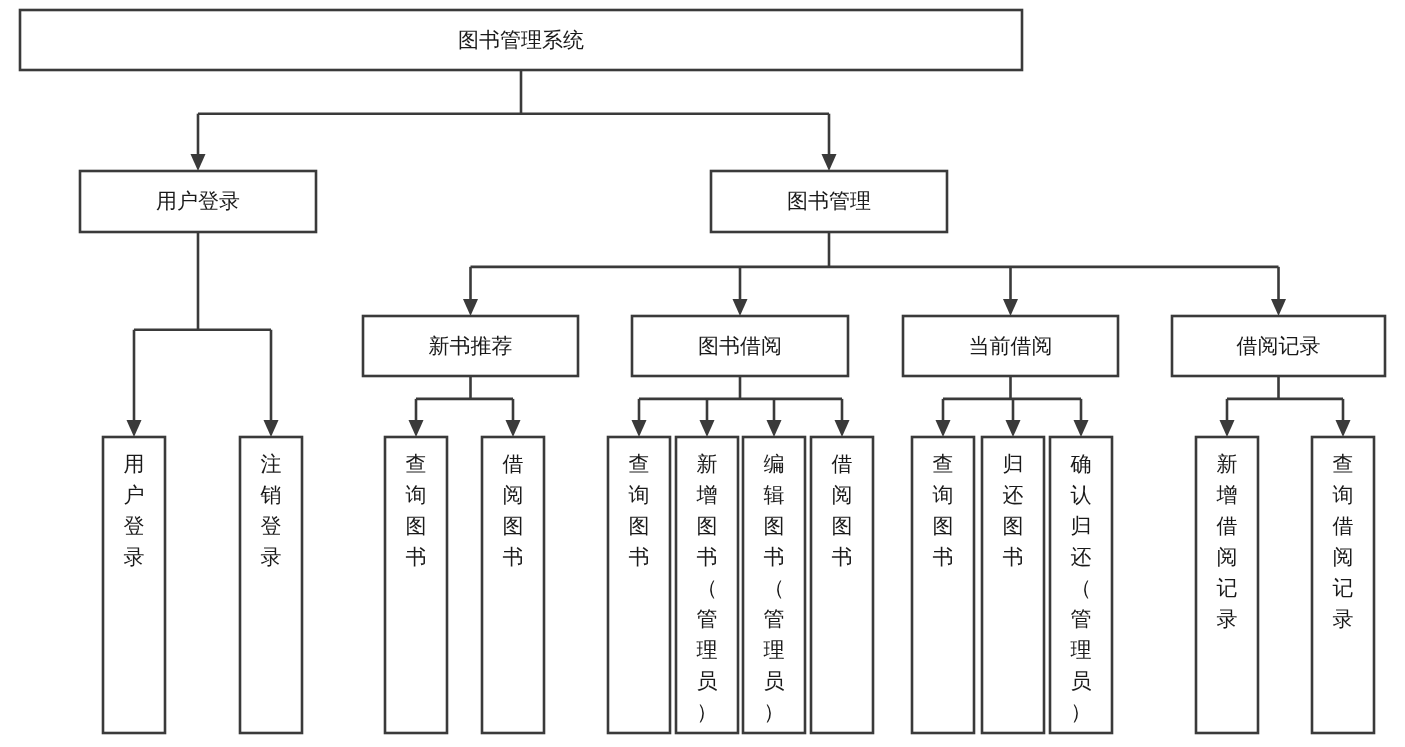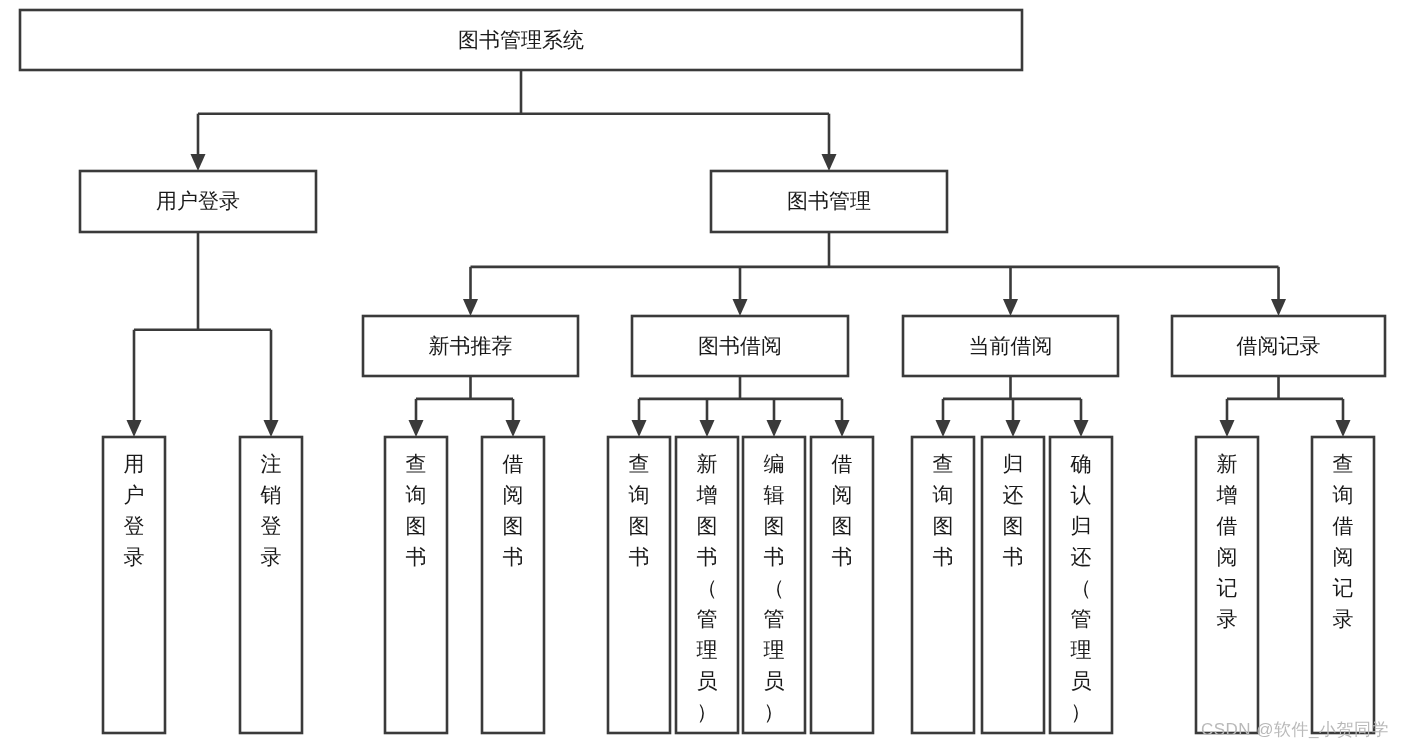--- a/index.html
+++ b/index.html
@@ -202,14 +202,13 @@
         <g>
           <rect class="node-box" x="1196" y="437" width="62" height="296"></rect>
           <text class="node-label-vertical" x="1227" y="471"><tspan x="1227" dy="0">新</tspan><tspan x="1227" dy="31">增</tspan><tspan x="1227" dy="31">借</tspan><tspan x="1227" dy="31">阅</tspan><tspan x="1227" dy="31">记</tspan><tspan x="1227" dy="31">录</tspan></text>
         </g>
         <g>
           <rect class="node-box" x="1312" y="437" width="62" height="296"></rect>
           <text class="node-label-vertical" x="1343" y="471"><tspan x="1343" dy="0">查</tspan><tspan x="1343" dy="31">询</tspan><tspan x="1343" dy="31">借</tspan><tspan x="1343" dy="31">阅</tspan><tspan x="1343" dy="31">记</tspan><tspan x="1343" dy="31">录</tspan></text>
         </g>
       </g>
     </svg>
-  <div class="watermark">CSDN @软件_小贺同学</div>
 </div>
 
 </body></html>

